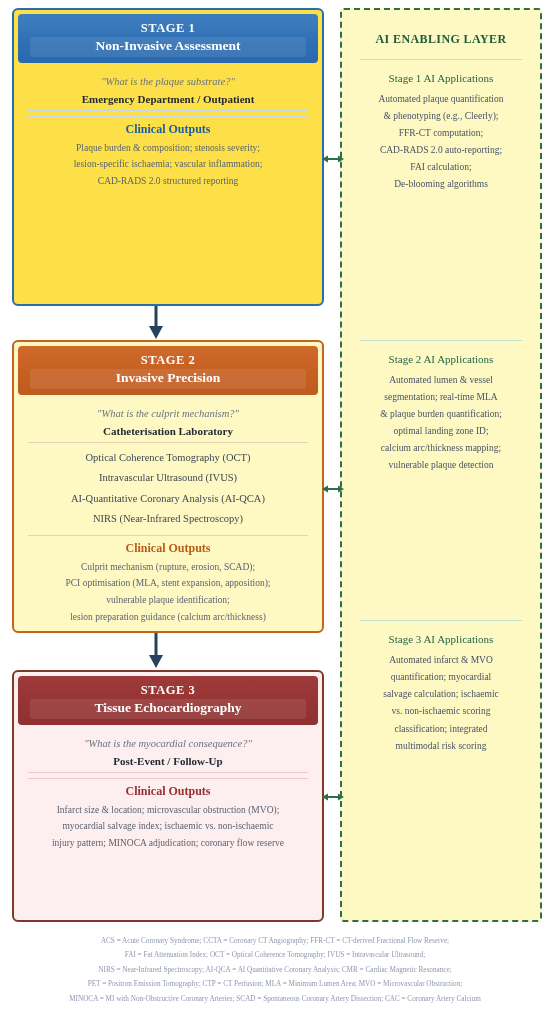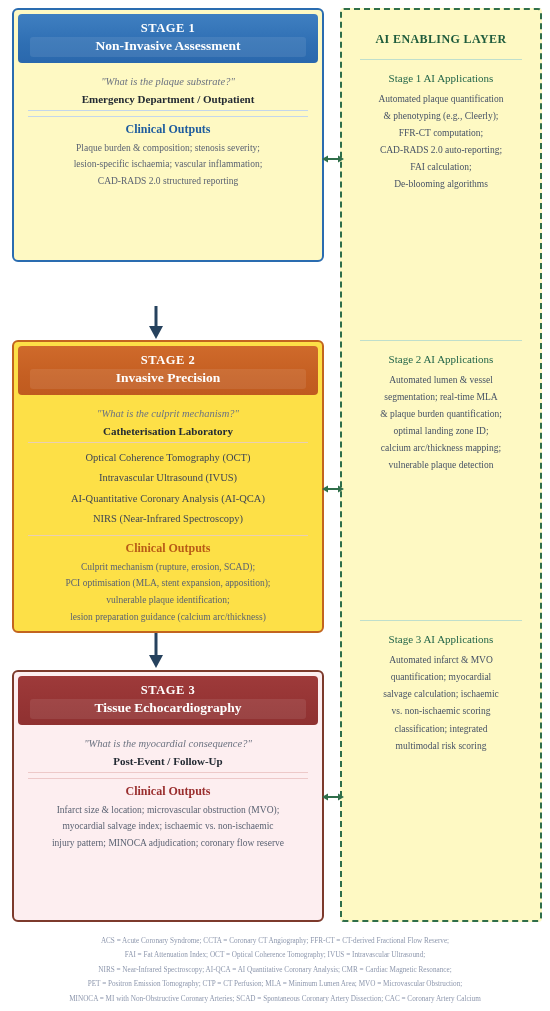--- a/index.html
+++ b/index.html
@@ -38,27 +38,27 @@
   .body{padding:4px 12px 10px 12px;text-align:center;}
   .question{font-style:italic;font-size:10.5px;color:#6b7280;margin:5px 0 6px 0;}
   .setting{font-size:11px;font-weight:bold;color:#232a33;margin-bottom:4px;}
   .rule{height:1px;margin:5px 2px;}
   .mods{margin:4px 0 2px 0;}
   .mod{font-size:10.5px;line-height:1.95;color:#3f4654;}
   .co-title{font-size:12px;font-weight:bold;margin:4px 0 3px 0;}
   .co-text{font-size:9.5px;line-height:1.75;color:#5a6272;}
 
   
-  #stage1{top:8px;height:254px;background:#fef9c3;border:2px solid #2a6cb0;}
+  #stage1{top:8px;height:298px;background:#fde047;border:2px solid #2a6cb0;}
   #stage1 .hdr{background:linear-gradient(180deg,#3f7fc1 0%,#2f6fb3 60%,#2a68ad 100%);}
   #stage1 .rule{background:#c3d6ec;}
   #stage1 .co-title{color:#1f5d9e;}
 
   
-  #stage2{top:340px;height:293px;background:#fde047;border:2px solid #c2651f;}
+  #stage2{top:340px;height:293px;background:#fef9c3;border:2px solid #c2651f;}
   #stage2 .hdr{background:linear-gradient(180deg,#cf6a2b 0%,#c55f22 60%,#c05b1f 100%);}
   #stage2 .rule{background:#e9cfb3;}
   #stage2 .co-title{color:#b85c17;}
 
   
   #stage3{top:670px;height:252px;background:#fdeef0;border:2px solid #7d3a2c;}
   #stage3 .hdr{background:linear-gradient(180deg,#9e3a3a 0%,#953434 60%,#8f3131 100%);}
   #stage3 .rule{background:#edc9c9;}
   #stage3 .co-title{color:#9a2f2f;}
 

